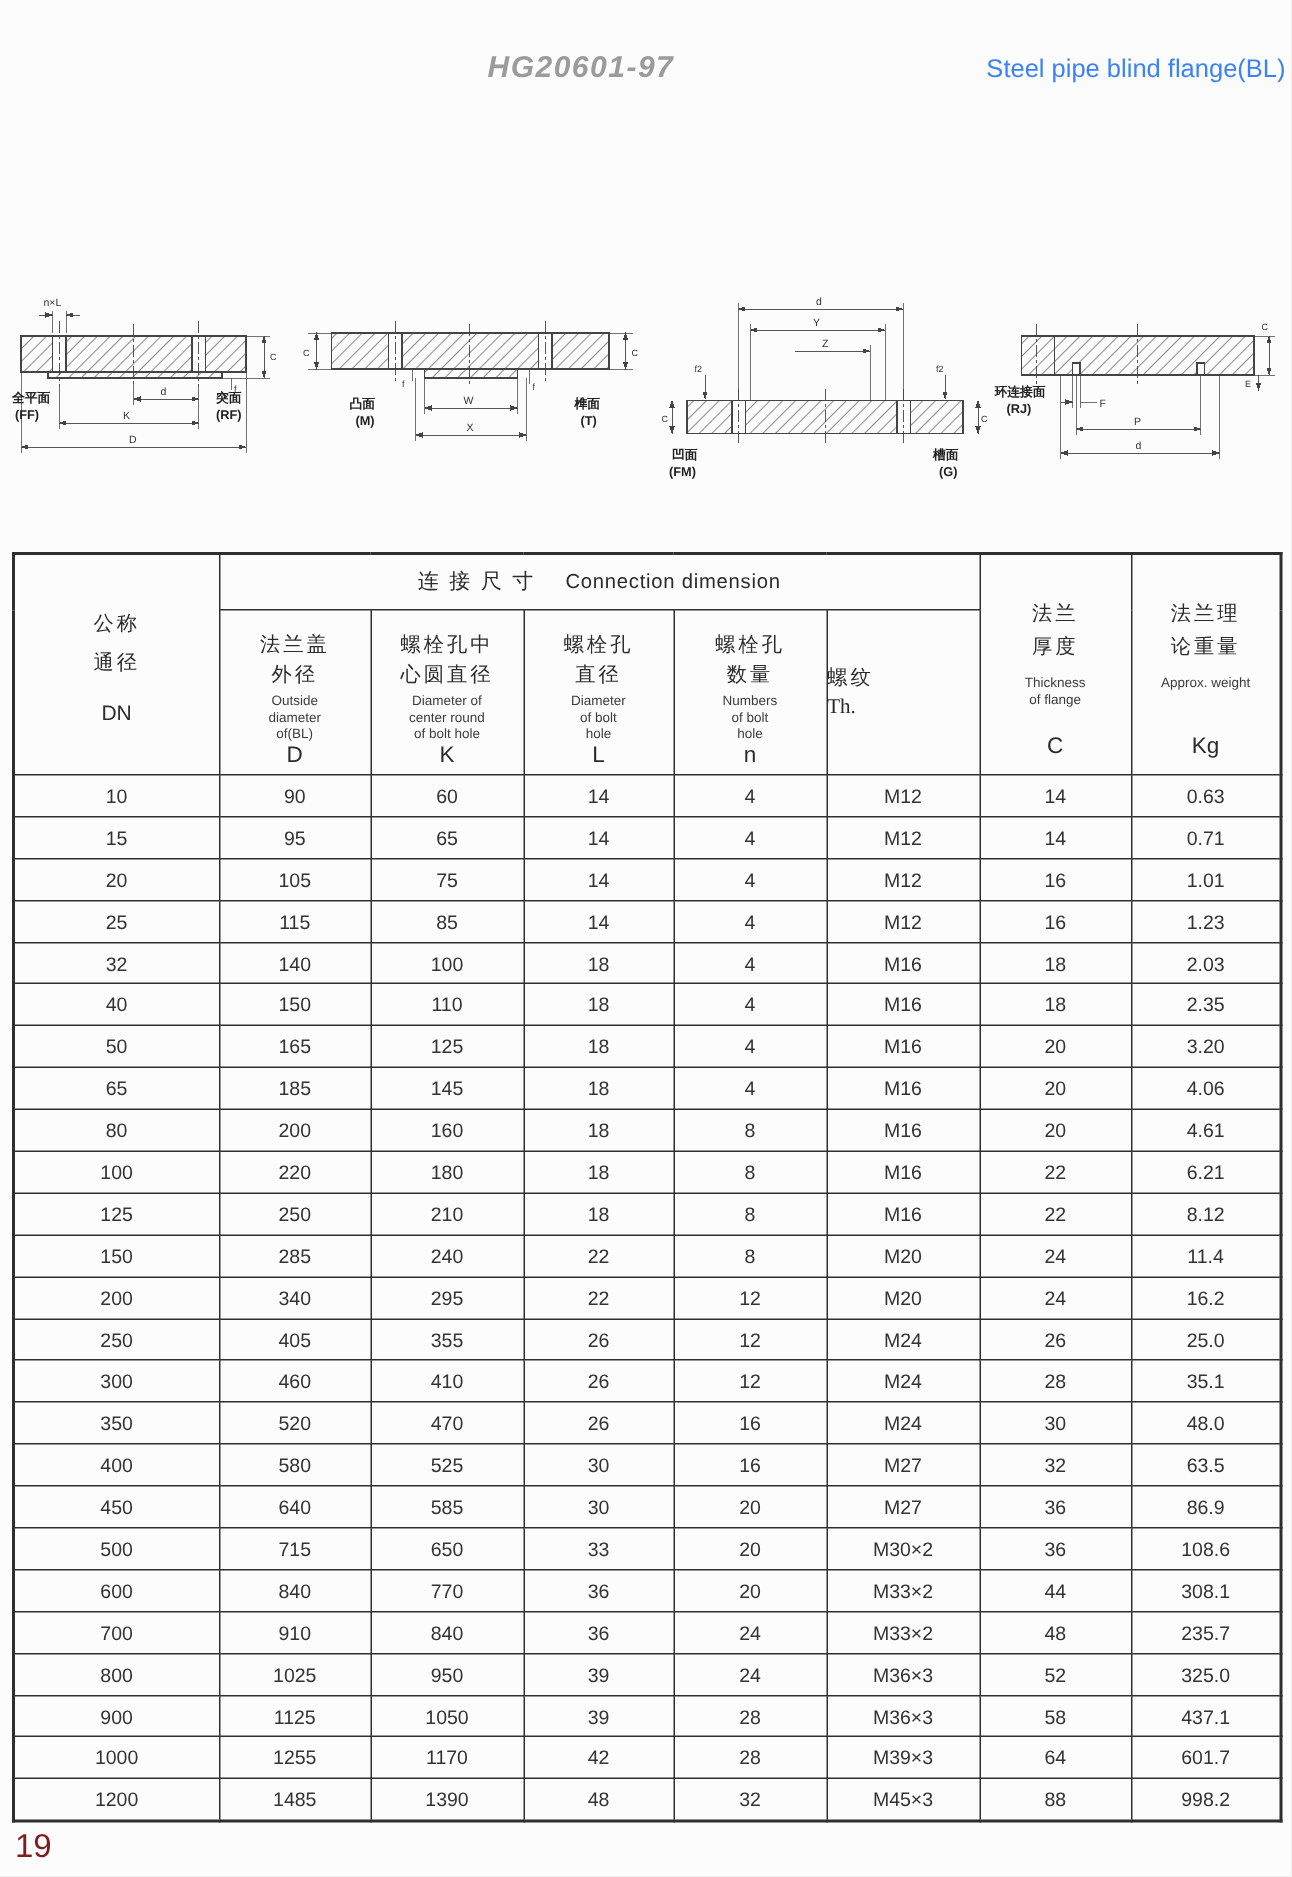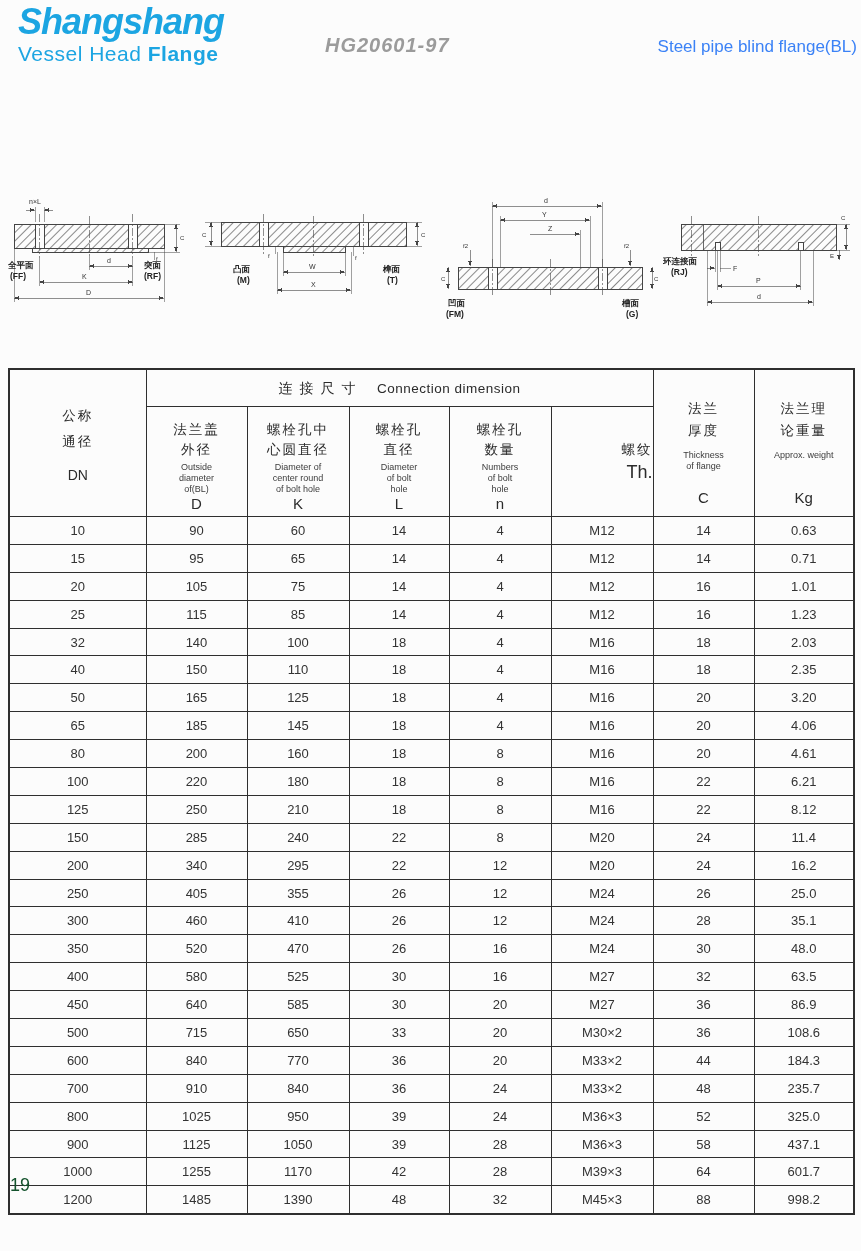--- a/index.html
+++ b/index.html
@@ -36,40 +36,36 @@
   .gh .en{font-size:13.5px;letter-spacing:0.5px;margin-left:10px;}
   .subh{height:109px;font-weight:normal;}
   .hc{display:flex;flex-direction:column;align-items:center;height:107px;padding-top:12px;box-sizing:border-box;}
   .hc .zh{font-size:13.5px;letter-spacing:2px;line-height:1.45;white-space:pre-line;}
   .hc .en{font-size:9px;color:#3c3c3c;line-height:1.2;white-space:pre-line;margin-top:3px;}
   .hc .sym{font-size:15px;margin-top:auto;padding-bottom:5px;}
   .dnh{height:145px;font-weight:normal;}
   .dn-c{display:flex;flex-direction:column;align-items:center;justify-content:center;}
   .dn-c .zh{font-size:13.5px;letter-spacing:2px;line-height:1.9;white-space:pre-line;}
   .dn-c .sym{font-size:14px;margin-top:12px;}
-  .thc{display:flex;flex-direction:column;align-items:flex-end;justify-content:center;height:107px;}
+  .thc{display:flex;flex-direction:column;align-items:flex-start;justify-content:center;height:107px;}
   .thc .zh{font-size:13.5px;letter-spacing:2px;}
-  .thc .sym{font-size:18px;margin-top:3px;}
+  .thc .sym{font-size:14px;margin-top:3px;font-family:Liberation Serif, serif;}
   .fullh{display:flex;flex-direction:column;align-items:center;height:143px;box-sizing:border-box;padding-top:26px;}
   .fullh .zh{font-size:13.5px;letter-spacing:2px;line-height:1.7;white-space:pre-line;}
   .fullh .en{font-size:9px;color:#3c3c3c;line-height:1.2;white-space:pre-line;margin-top:7px;}
   .fullh .sym{font-size:15px;margin-top:auto;padding-bottom:9px;}
   .spec-table td{height:26.9px;font-size:13px;color:#333;}
   
-  .pagenum{position:absolute;left:10px;top:1175px;font-size:18px;color:#14532d;}
+  .pagenum{position:absolute;left:10px;top:1218px;font-size:22px;color:#7f1d1d;}
 </style>
 </head>
 <body>
 
 <div class="page">
 
-  <div class="logo" style="color:#1ca5e2;">
-    <div class="brand">Shangshang</div>
-    <div class="sub"><span>Vessel Head </span><b>Flange</b></div>
-  </div>
   <div class="title-block">
     <div class="title-sub">
       <span class="std">HG20601-97</span>
       <span class="sub-en">Steel pipe blind flange(BL)</span>
     </div>
   </div>
 
   <div class="drawings">
 
     <svg width="180" height="132" viewBox="0 0 180 132">
@@ -520,21 +516,21 @@
       <td>108.6</td>
     </tr>
         <tr>
       <td>600</td>
       <td>840</td>
       <td>770</td>
       <td>36</td>
       <td>20</td>
       <td>M33×2</td>
       <td>44</td>
-      <td>184.3</td>
+      <td>308.1</td>
     </tr>
         <tr>
       <td>700</td>
       <td>910</td>
       <td>840</td>
       <td>36</td>
       <td>24</td>
       <td>M33×2</td>
       <td>48</td>
       <td>235.7</td>

